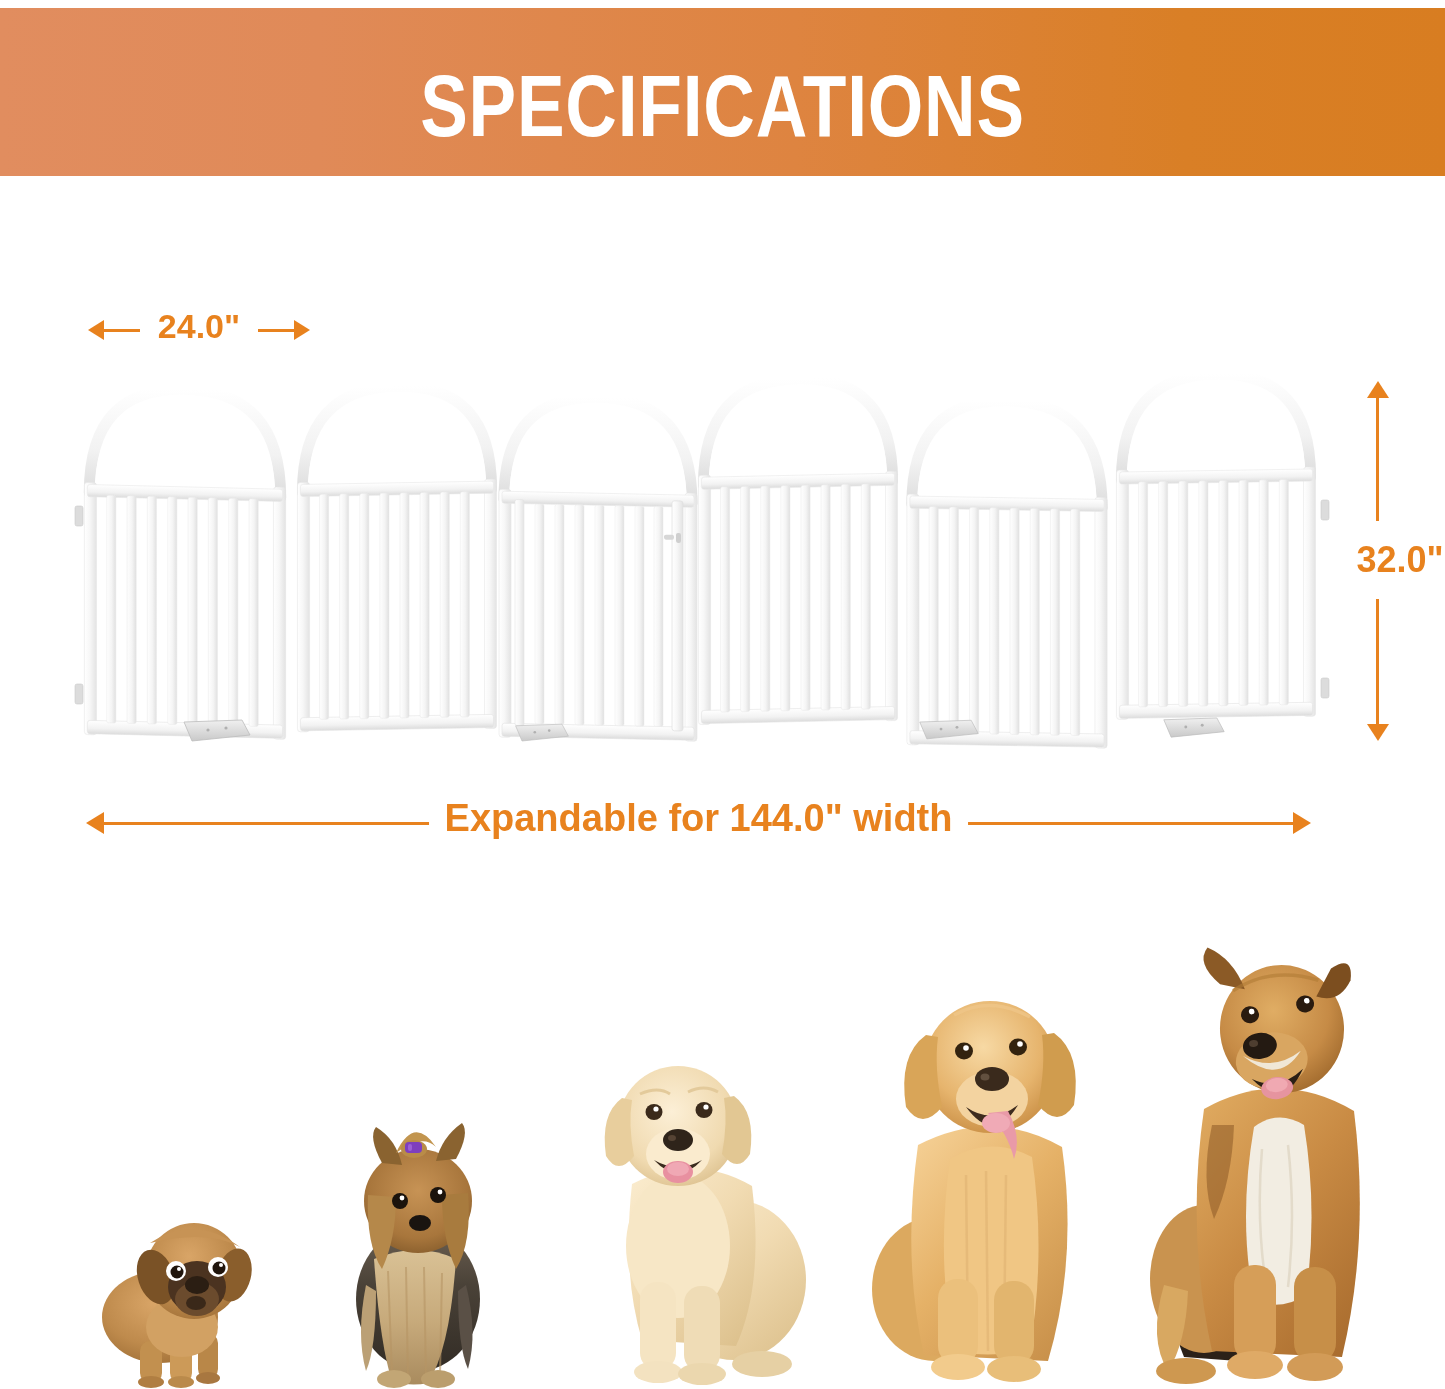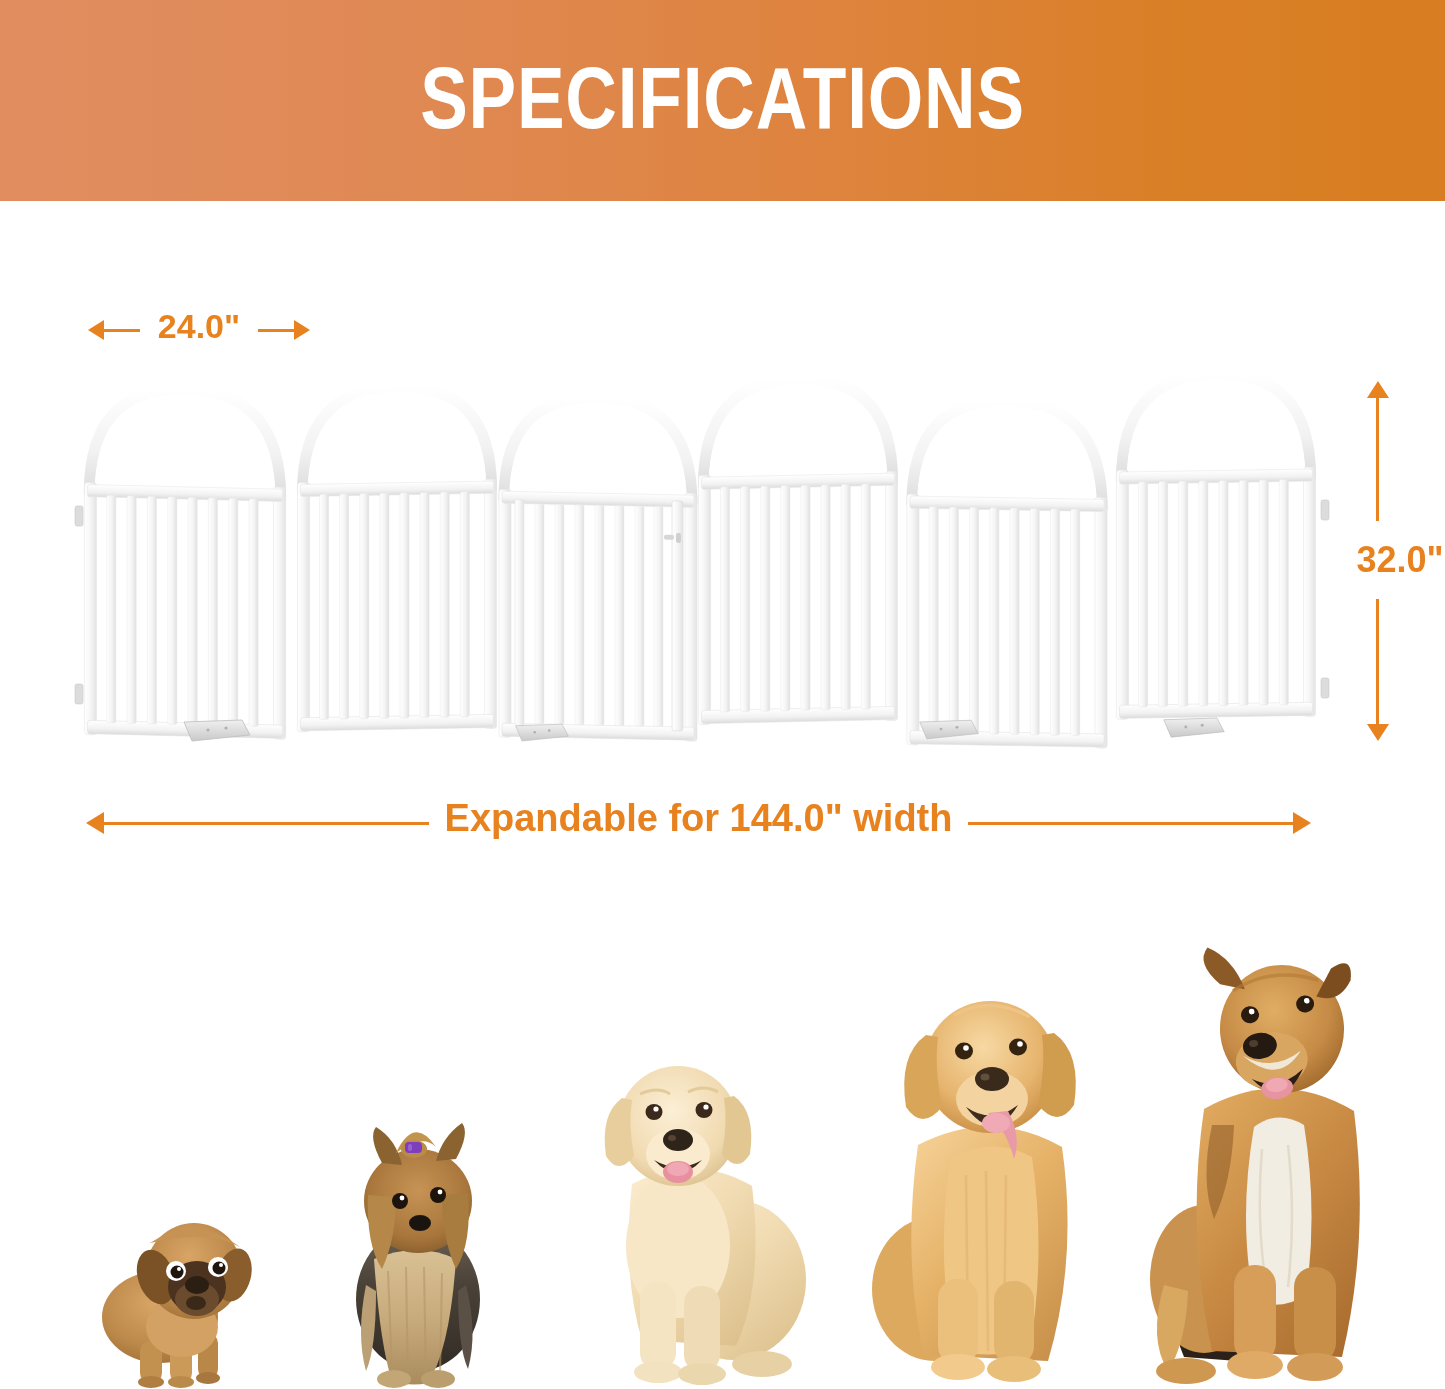--- a/index.html
+++ b/index.html
@@ -12,23 +12,23 @@
     background: #ffffff;
     font-family: "Liberation Sans", sans-serif;
     overflow: hidden;
     position: relative;
   }
 
   
   #header-banner {
     position: absolute;
     left: 0;
-    top: 0;
+    top: 8px;
     width: 1445px;
-    height: 201px;
+    height: 168px;
     background: linear-gradient(90deg, #e18d5f 0%, #e08a58 22%, #de8440 55%, #d97f26 82%, #d87d21 100%);
     overflow: hidden;
   }
   #header-title {
     position: absolute;
     left: 0;
     top: 52px;
     width: 1445px;
     text-align: center;
     color: #ffffff;

